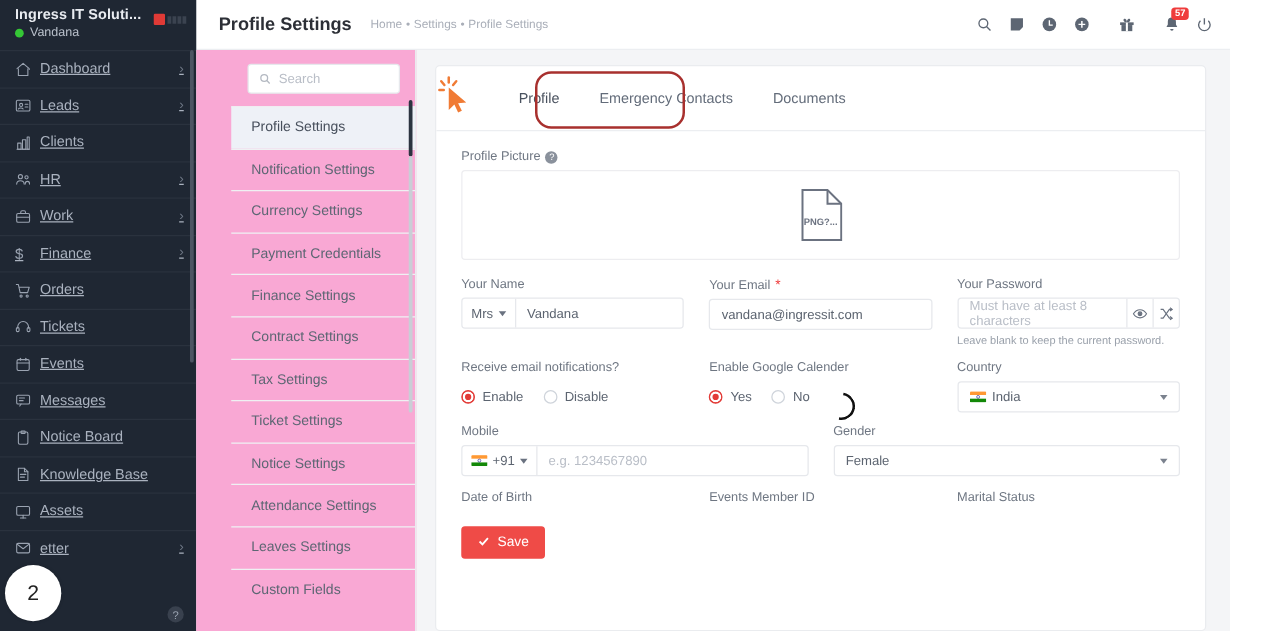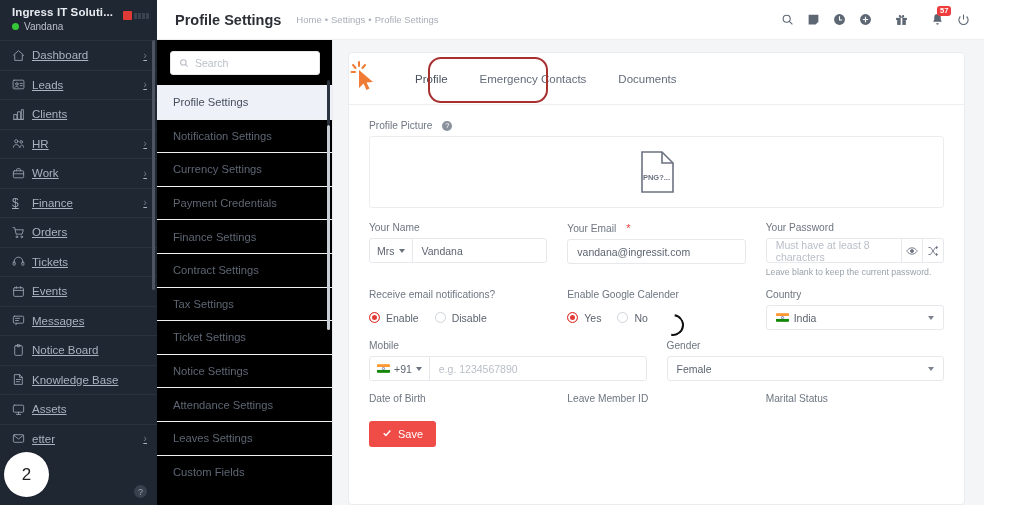--- a/index.html
+++ b/index.html
@@ -49,22 +49,22 @@
   .crumbs span.sep { margin: 0 3px; }
   .top-icons { margin-left: auto; display: flex; align-items: center; gap: 13px; color: #5d6673; }
   .top-icons .ti { position: relative; display: flex; align-items: center; cursor: pointer; }
   .badge { position: absolute; top: -7px; left: 6px; background: #ef3c3c; color: #fff;
            font-size: 7.5px; font-weight: bold; border-radius: 3px; padding: 1px 3px;
            line-height: 1; }
 
   .body-area { flex: 1; display: flex; min-height: 0; }
 
   
-  .settings-nav { width: 176px; flex: 0 0 176px; background: #000000; border-right: 1px solid #e9ebee;
-                  position: relative; overflow: hidden; }
+  .settings-nav { width: 176px; flex: 0 0 176px; background: #f9a8d4; border-right: 1px solid #e9ebee;
+                  position: relative; overflow: hidden; padding-left: 28px; }
   .search-wrap { padding: 11px 12px 10px 13px; }
   .search-box { height: 24px; border: 1px solid #e6e8ec; border-radius: 3px;
                 display: flex; align-items: center; gap: 6px; padding: 0 8px; background: #fff; }
   .search-box .sicon { color: #b4b9c2; display: flex; }
   .search-ph { font-size: 10.5px; color: #b9bec7; }
   .snav-list { list-style: none; }
   .snav-item { height: 33.6px; display: flex; align-items: center; padding-left: 16px;
                font-size: 11.2px; color: #5d6673; border-top: 1px solid #eff1f3; cursor: pointer; }
   .snav-item.active { background: #eef1f7; color: #3e4characters; }
   .snav-item.active { background: #eef1f7; color: #474f5c; }
@@ -80,21 +80,21 @@
 
   .tabs { height: 52px; display: flex; align-items: center; padding-left: 50px;
           border-bottom: 1px solid #eceef1; position: relative; }
   .tab { font-size: 11.5px; color: #636c7a; padding: 0 16px; line-height: 52px; cursor: pointer;
          position: relative; }
   .tab.active { color: #3d4insets; }
   .tab.active { color: #4a525f; }
 
   .form-area { flex: 1; padding: 15px 20px 0 20px; overflow: hidden; position: relative; }
   .fld-label { font-size: 10.2px; color: #6e7682; margin-bottom: 5px; display: flex;
-               align-items: center; gap: 10px; }
+               align-items: center; gap: 4px; }
   .req { color: #ef3c3c; font-size: 11px; }
   .qmark { width: 10px; height: 10px; border-radius: 50%; background: #8a919c; color: #fff;
            font-size: 7.5px; display: inline-flex; align-items: center; justify-content: center; }
 
   .pic-box { height: 72px; border: 1px solid #ededf0; border-radius: 3px; display: flex;
              align-items: center; justify-content: center; margin-bottom: 14px; }
   .broken { width: 34px; height: 42px; position: relative; }
   .broken svg { display: block; }
   .broken span { position: absolute; left: 0; right: 0; top: 22px; text-align: center;
                  font-size: 7.5px; color: #6b7280; font-weight: bold; }
@@ -546,21 +546,21 @@
                 </div>
               </div>
             </div>
 
             
             <div class="row" style="margin-bottom:8px">
               <div class="col">
                 <div class="fld-label">Date of Birth</div>
               </div>
               <div class="col">
-                <div class="fld-label">Leave Member ID</div>
+                <div class="fld-label">Events Member ID</div>
               </div>
               <div class="col">
                 <div class="fld-label">Marital Status</div>
               </div>
             </div>
 
             <button class="save-btn">
               <span>
                 <svg width="10" height="10" viewBox="0 0 24 24" fill="none" stroke="#fff" stroke-width="3.5">
                   <path d="M4 12.5l5.5 5.5L20 6"></path>

